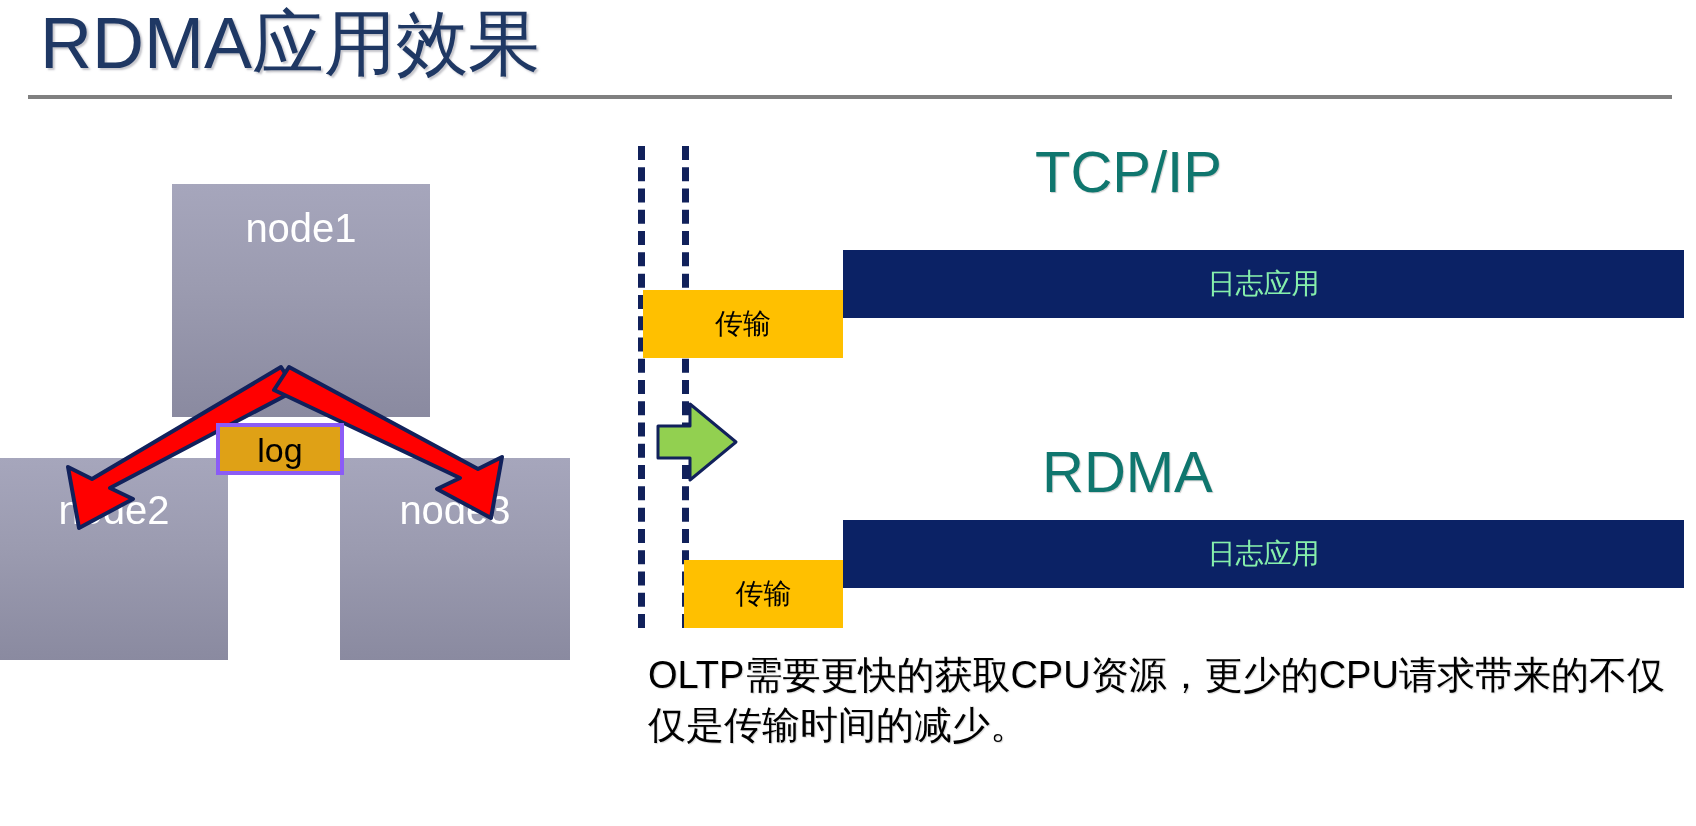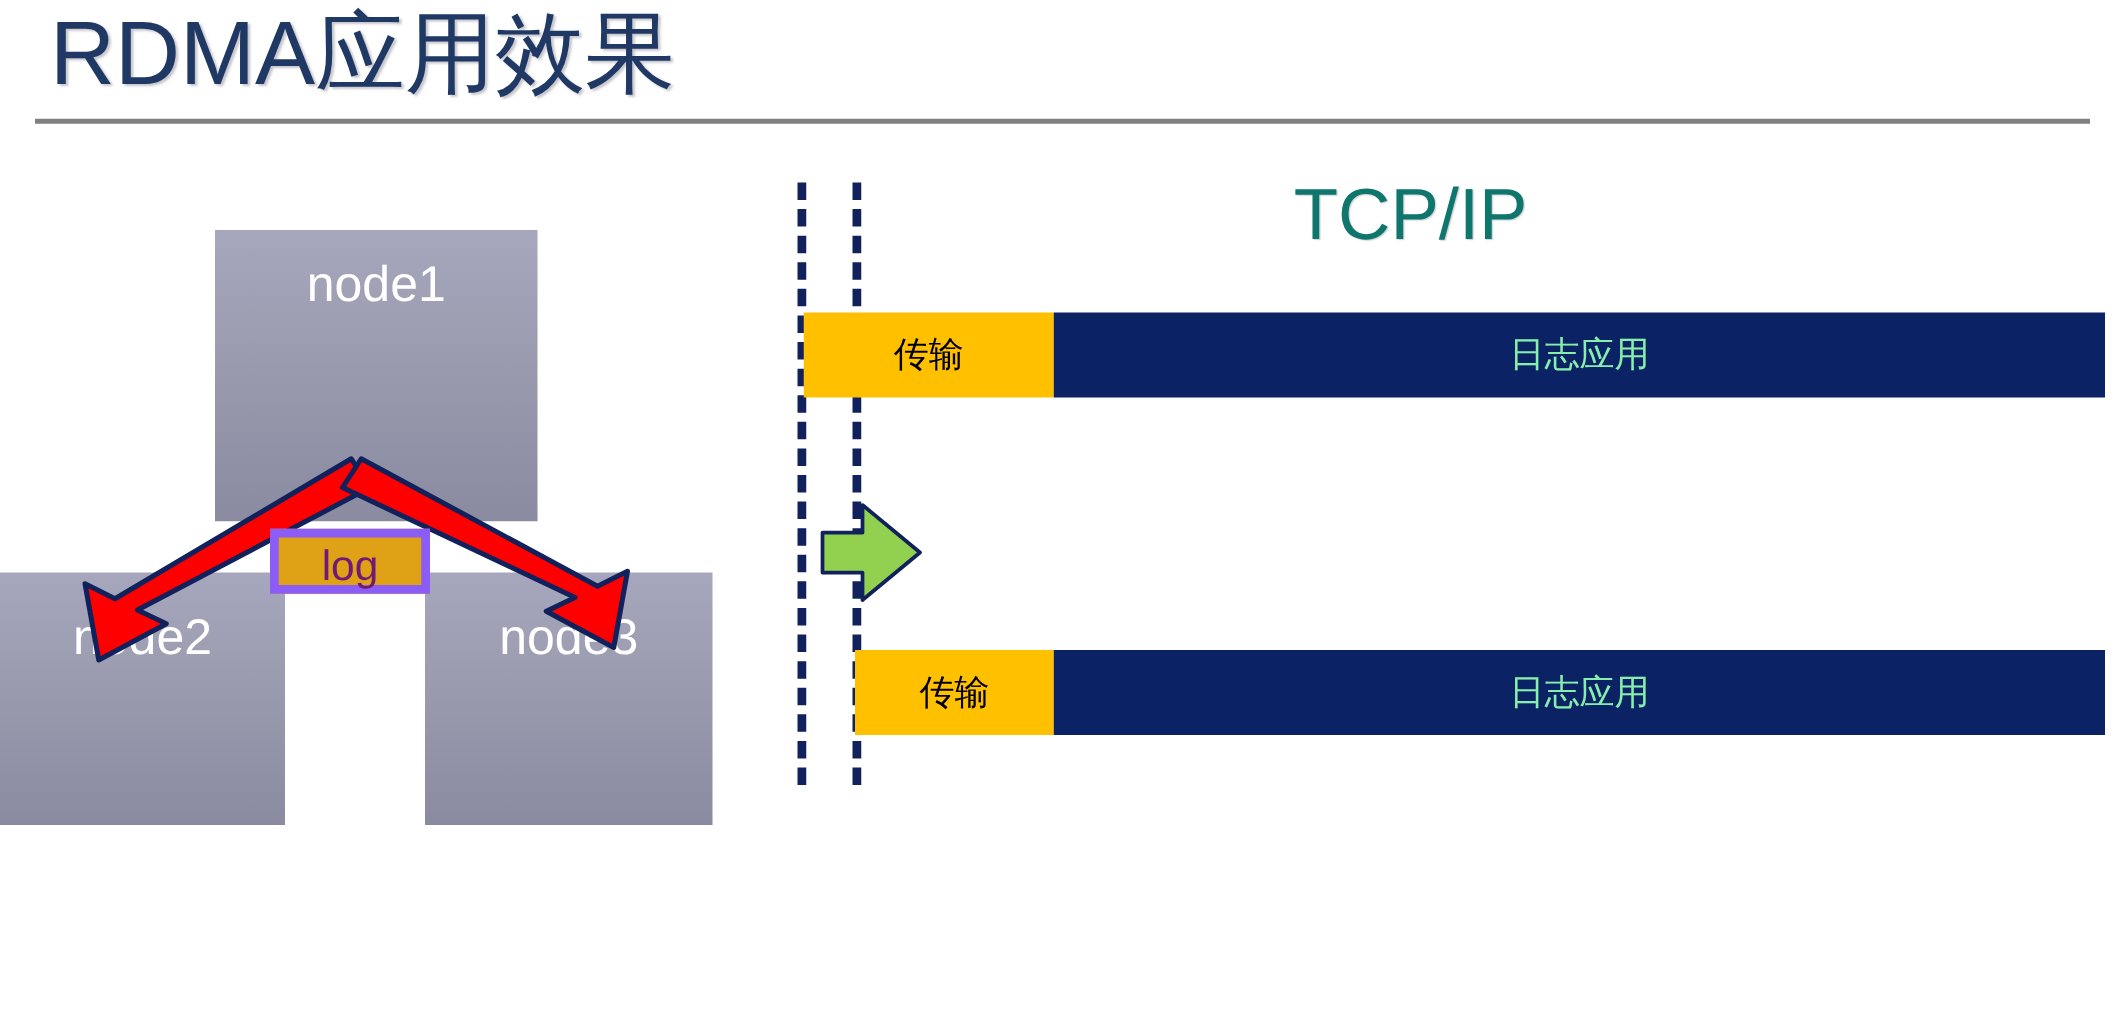--- a/index.html
+++ b/index.html
@@ -76,23 +76,23 @@
     height: 202px;
     padding-top: 30px;
   }
   #log-box {
     position: absolute;
     left: 216px;
     top: 293px;
     width: 128px;
     height: 52px;
     background: #DFA116;
-    border: 7px solid #8b5cf6;
+    border: 4px solid #8b5cf6;
     box-sizing: border-box;
-    color: #701a75;
+    color: #000000;
     font-size: 34px;
     line-height: 46px;
     text-align: center;
   }
   #arrows-svg {
     position: absolute;
     left: 0;
     top: 0;
     width: 600px;
     height: 530px;
@@ -132,20 +132,21 @@
     box-sizing: border-box;
     display: flex;
     align-items: center;
     justify-content: center;
   }
   .seg-transfer {
     left: 0;
     background: #FFC000;
     color: #000000;
     font-size: 28px;
+    margin-top: 40px;
   }
   .seg-app {
     right: 0;
     background: #0B2265;
     color: #86efac;
     font-size: 28px;
   }
   #bar-tcp  .seg-transfer { width: 200px; }
   #bar-tcp  .seg-app      { width: 841px; }
   #bar-rdma .seg-transfer { width: 159px; }
@@ -229,23 +230,25 @@
     </div>
     <div class="seg seg-app">
       <span>日志应用</span>
     </div>
   </div>
 
   <svg id="green-arrow" viewBox="0 0 94 84">
     <polygon points="10,26 42,26 42,4 88,42 42,80 42,58 10,58" fill="#92D050" stroke="#11215B" stroke-width="3" stroke-linejoin="round"></polygon>
   </svg>
 
+  <div class="proto-label" id="label-rdma">RDMA</div>
 
   <div class="bar-row" id="bar-rdma">
     <div class="seg seg-transfer">
       <span>传输</span>
     </div>
     <div class="seg seg-app">
       <span>日志应用</span>
     </div>
   </div>
 
+  <div id="caption">OLTP需要更快的获取CPU资源，更少的CPU请求带来的不仅仅是传输时间的减少。</div>
 </div>
 
 </body></html>

